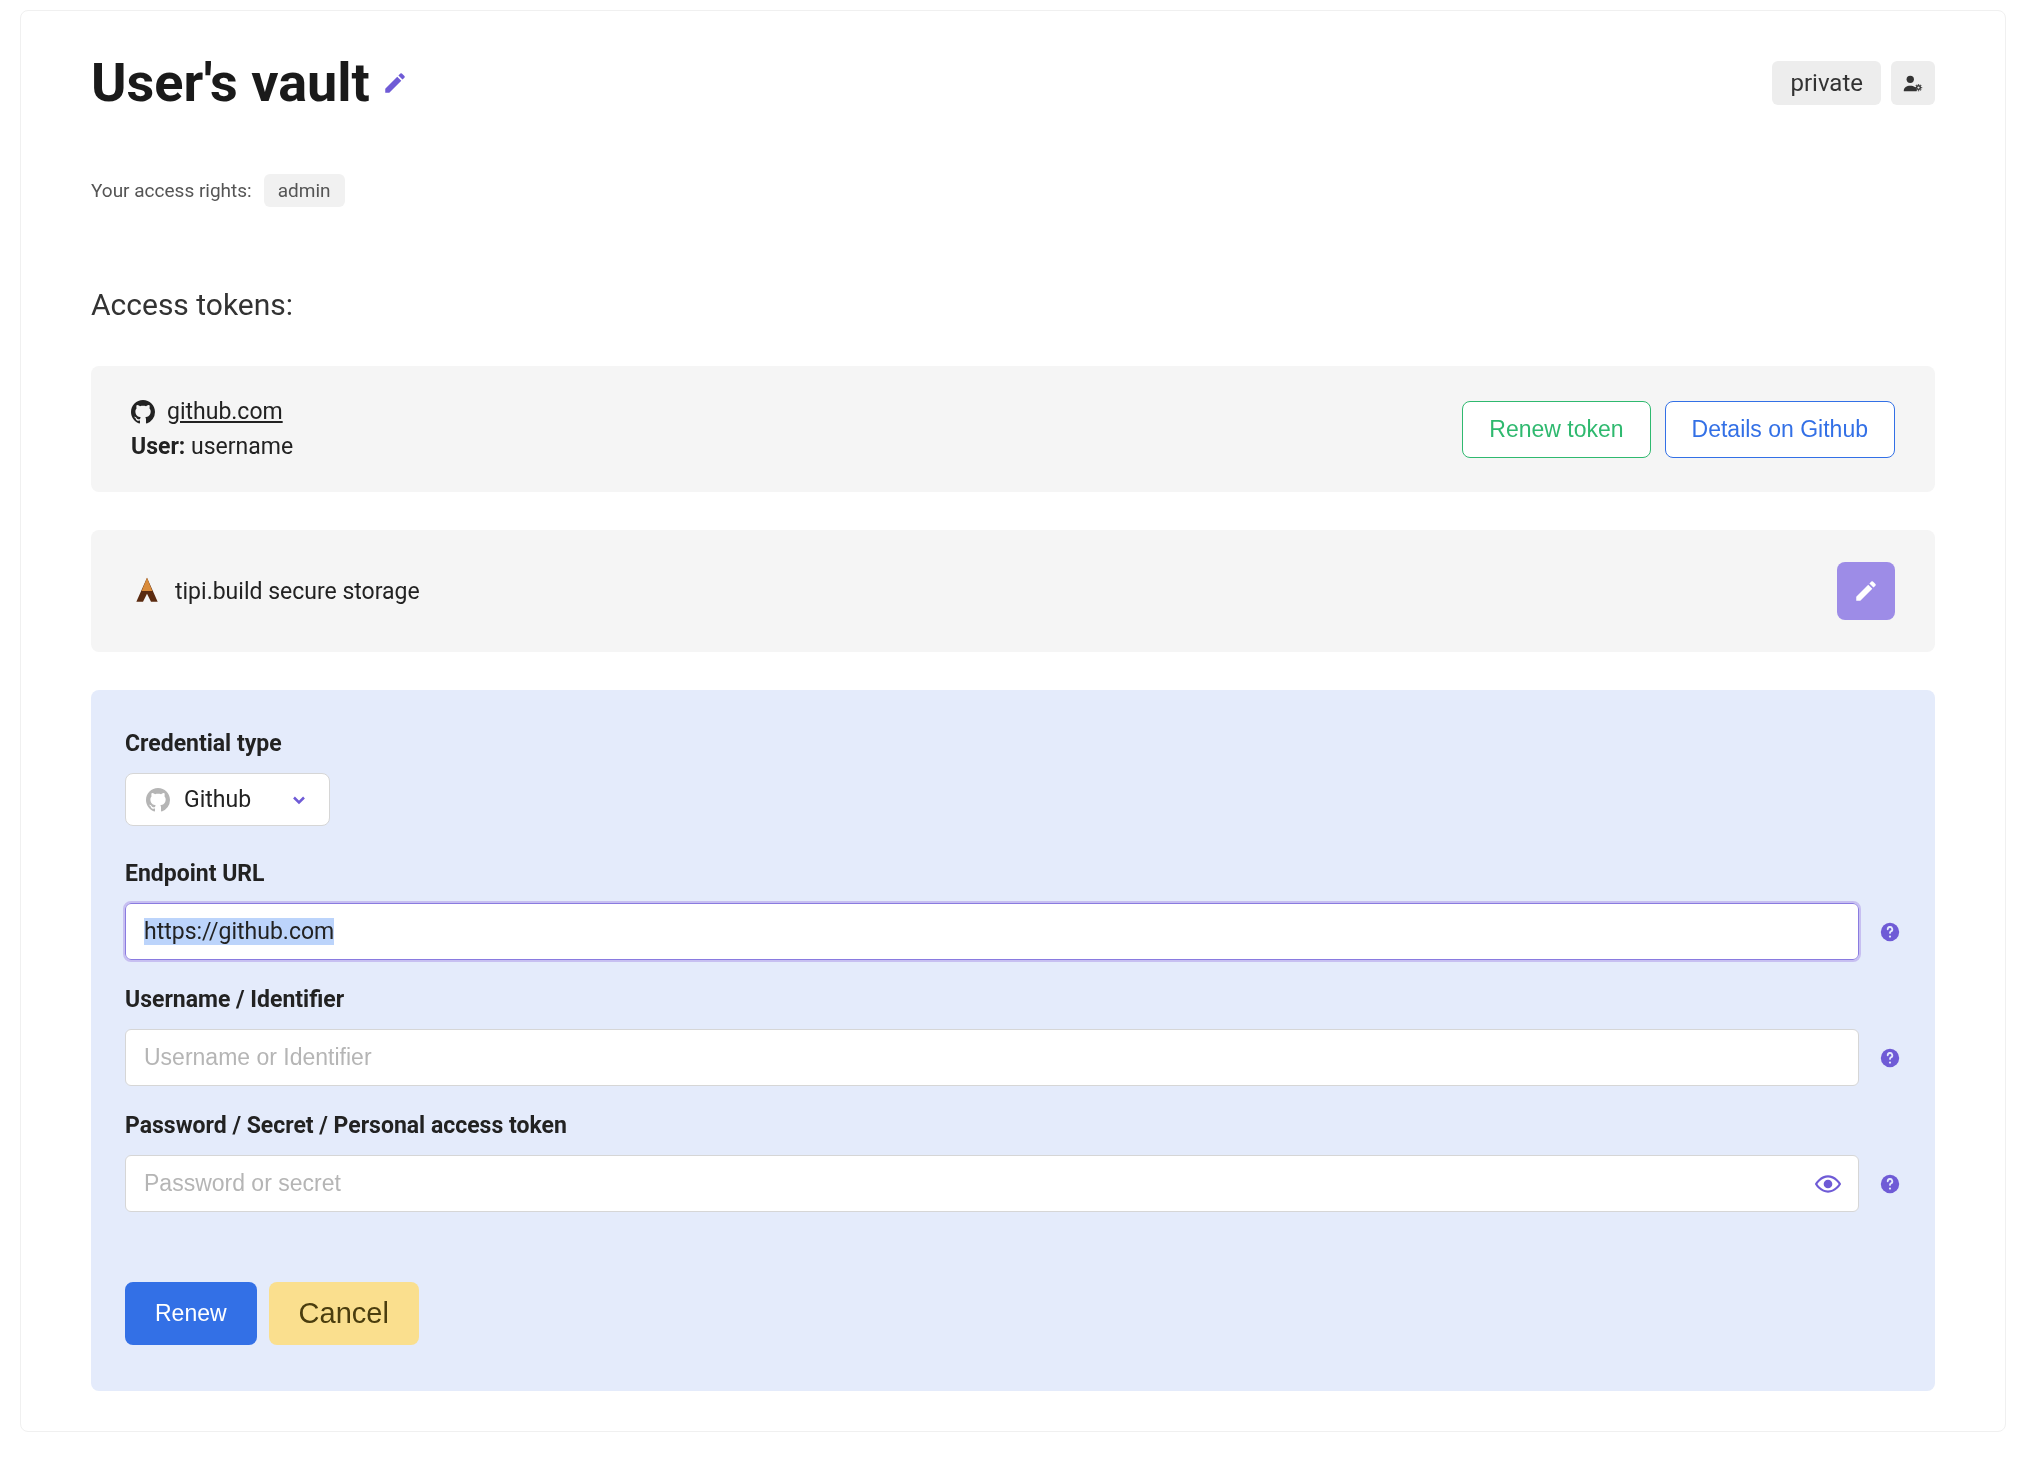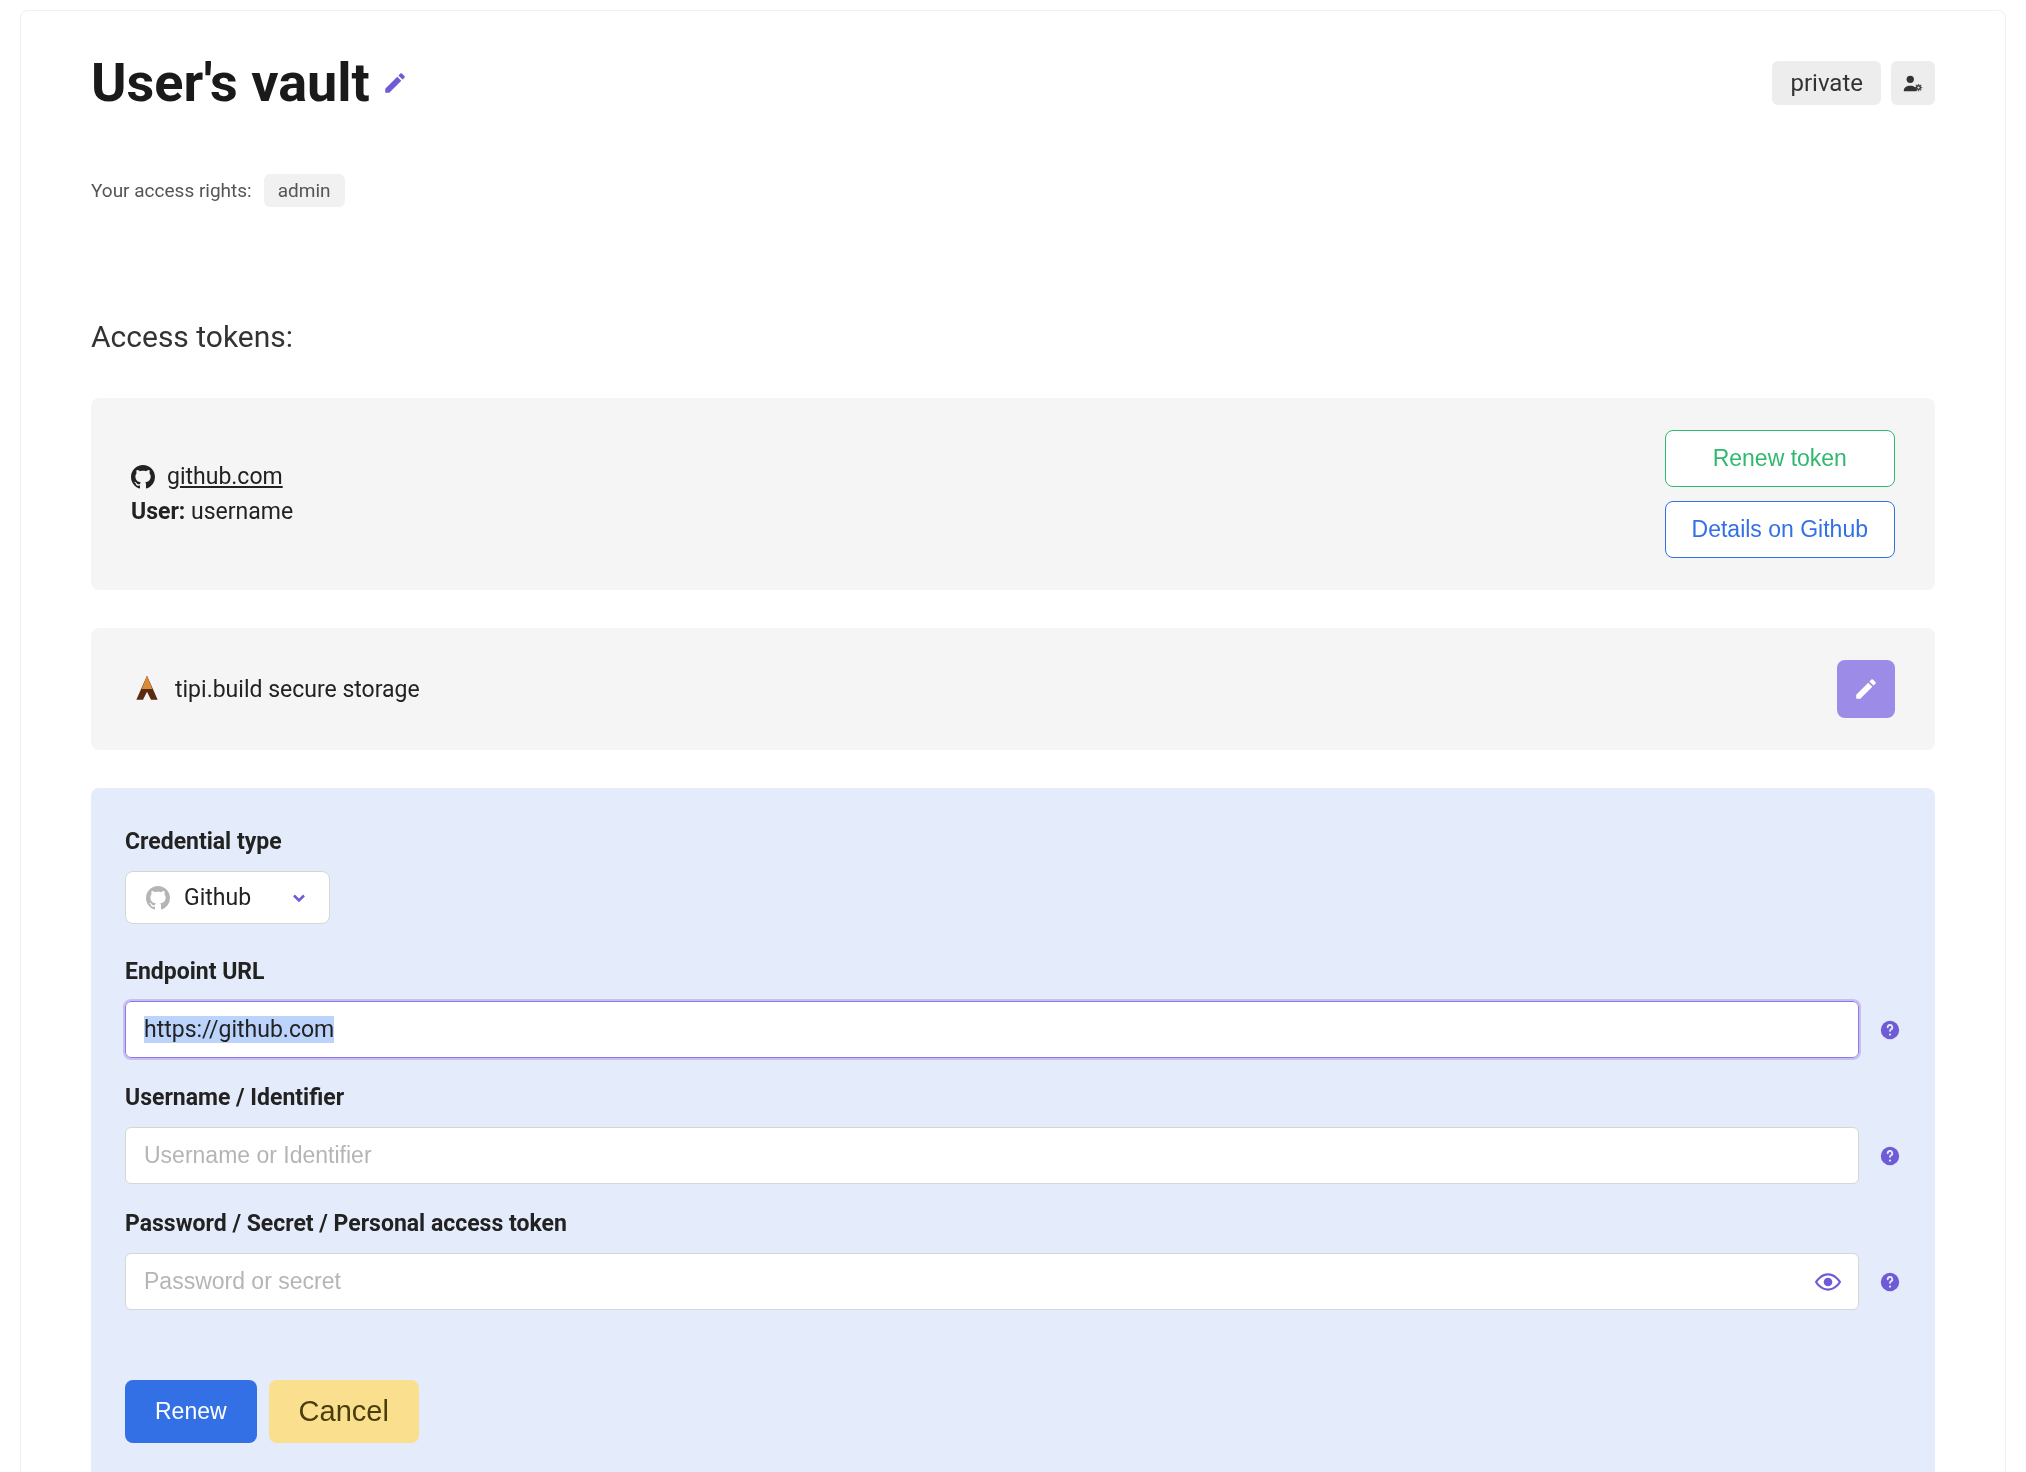--- a/index.html
+++ b/index.html
@@ -60,21 +60,21 @@
   display: flex;
   align-items: center;
   justify-content: center;
   cursor: pointer;
   color: #333;
 }
 .access-rights-row {
   display: flex;
   align-items: center;
   gap: 12px;
-  margin-bottom: 112px;
+  margin-bottom: 80px;
 }
 .access-rights-label {
   font-size: 19px;
   color: #555;
 }
 .badge-admin {
   background: #f1f1f1;
   color: #555;
   font-size: 19px;
   padding: 5px 14px;
@@ -111,21 +111,20 @@
   text-decoration: underline;
 }
 .card-subline {
   font-size: 23px;
   color: #222;
 }
 .card-subline b { font-weight: 700; }
 .card-actions {
   display: flex;
   gap: 14px;
-  flex-direction: column;
 }
 .btn-outline-green {
   background: #fff;
   border: 1.5px solid #2fb96f;
   color: #2fb96f;
   font-size: 23px;
   padding: 14px 26px;
   border-radius: 8px;
   cursor: pointer;
 }

